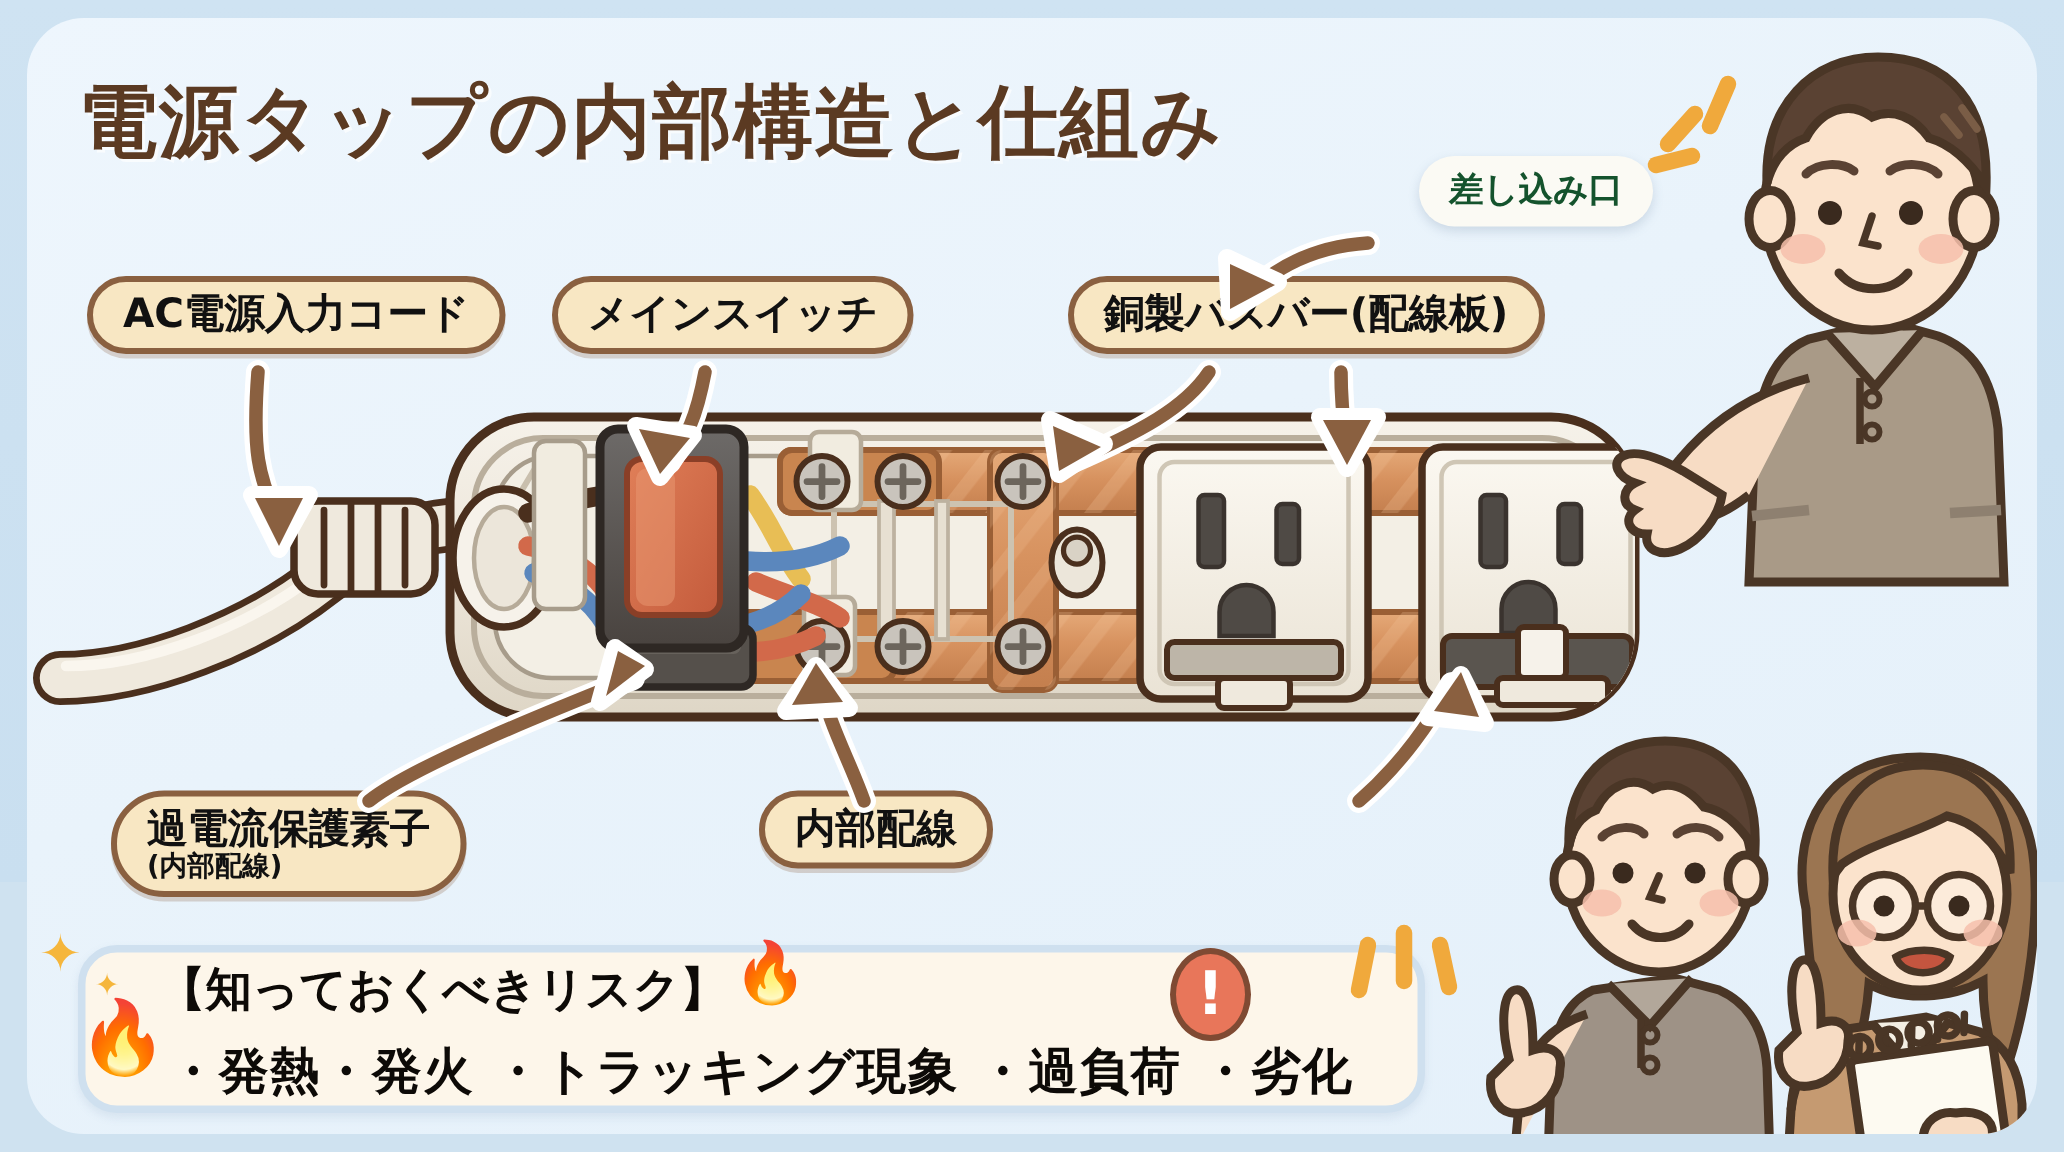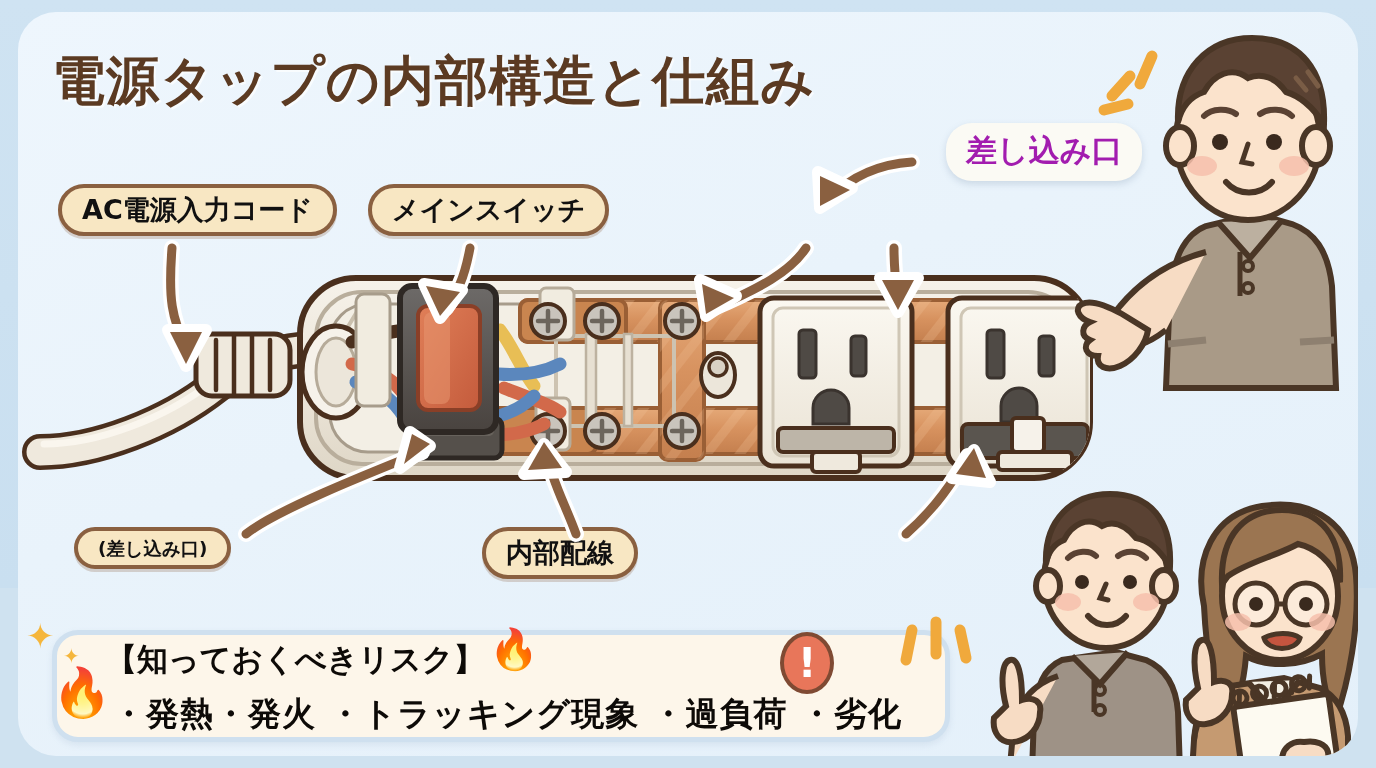--- a/index.html
+++ b/index.html
@@ -57,33 +57,33 @@
     display: block;
     font-size: 0.68em;
     font-weight: bold;
     margin-top: 1px;
   }
 
   #lbl-ac      { left: 58px;  top: 184px; font-size: 27px; }
   #lbl-switch  { left: 368px; top: 184px; font-size: 27px; }
   #lbl-busbar  { left: 712px; top: 184px; font-size: 27px; }
   #lbl-ocp     { left: 74px;  top: 527px; font-size: 27px; padding-bottom: 6px; }
-  #lbl-wiring  { left: 482px; top: 527px; font-size: 27px; }
+  #lbl-wiring  { left: 506px; top: 527px; font-size: 27px; }
   #lbl-shutter { left: 756px; top: 527px; font-size: 27px; }
 
   
   #lbl-inlet {
     position: absolute;
-    left: 946px; top: 123px;
+    left: 946px; top: 104px;
     background: #fbfaf4;
     border-radius: 26px;
     padding: 7px 20px 9px;
-    font-size: 31px;
-    font-weight: bold;
-    color: #a21caf;
+    font-size: 23px;
+    font-weight: bold;
+    color: #14532d;
     white-space: nowrap;
     box-shadow: 0 3px 7px rgba(90,120,150,.22);
   }
 
   
   .overlay {
     position: absolute;
     left: 0; top: 0;
     width: 1376px; height: 768px;
     pointer-events: none;
@@ -308,25 +308,27 @@
         <rect x="1012" y="418" width="32" height="34" rx="4" fill="#f6f2ea" stroke="#4a2f1d" stroke-width="4"></rect>
         <rect x="998" y="452" width="74" height="18" rx="4" fill="#efe9dd" stroke="#4a2f1d" stroke-width="4"></rect>
       </g>
     </g>
   </svg>
 
   <div class="label-bubble" id="lbl-ac">AC電源入力コード</div>
 
   <div class="label-bubble" id="lbl-switch">メインスイッチ</div>
 
+  <div class="label-bubble" id="lbl-busbar">銅製バスバー(配線板)</div>
 
   <div id="lbl-inlet">差し込み口</div>
 
   <div class="label-bubble" id="lbl-ocp">
-    <span class="sub">(差し込み口)</span>
+    <span>過電流保護素子</span>
+    <span class="sub">(内部配線)</span>
   </div>
 
   <div class="label-bubble" id="lbl-wiring">内部配線</div>
 
 
   <svg class="overlay" viewBox="0 0 1376 768" xmlns="http://www.w3.org/2000/svg">
     <g fill="none" stroke="#ffffff" stroke-width="16" stroke-linecap="round" stroke-linejoin="round">
       <path d="M172,248 C168,300 172,318 186,348"></path>
       <path d="M470,248 C464,280 458,290 446,308"></path>
       <path d="M806,248 C790,272 760,288 714,308"></path>

